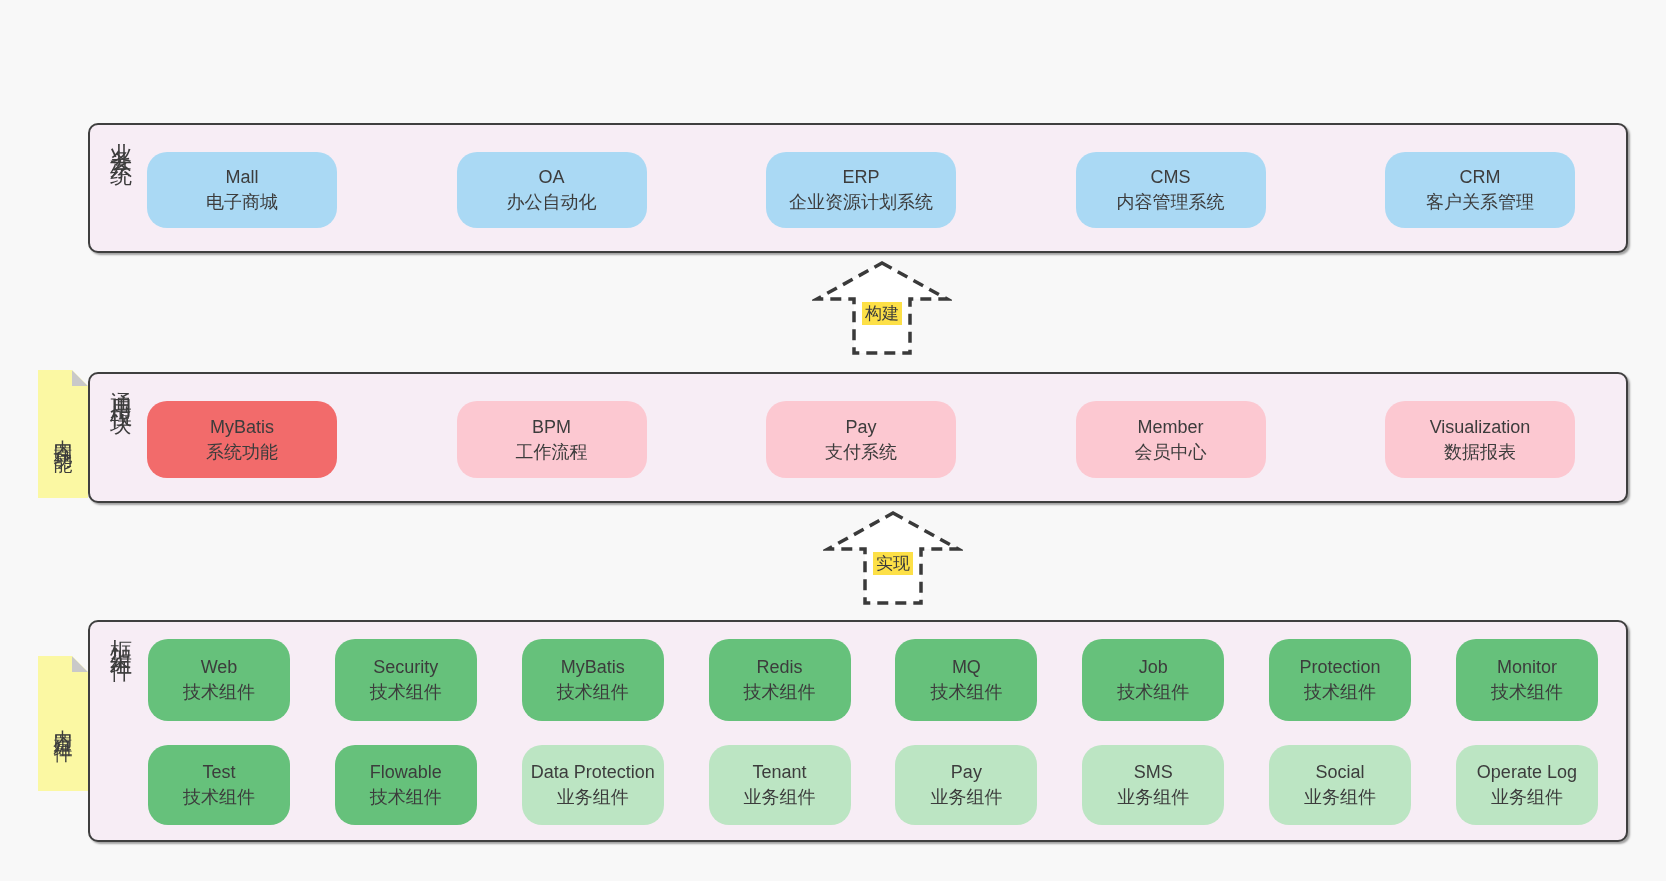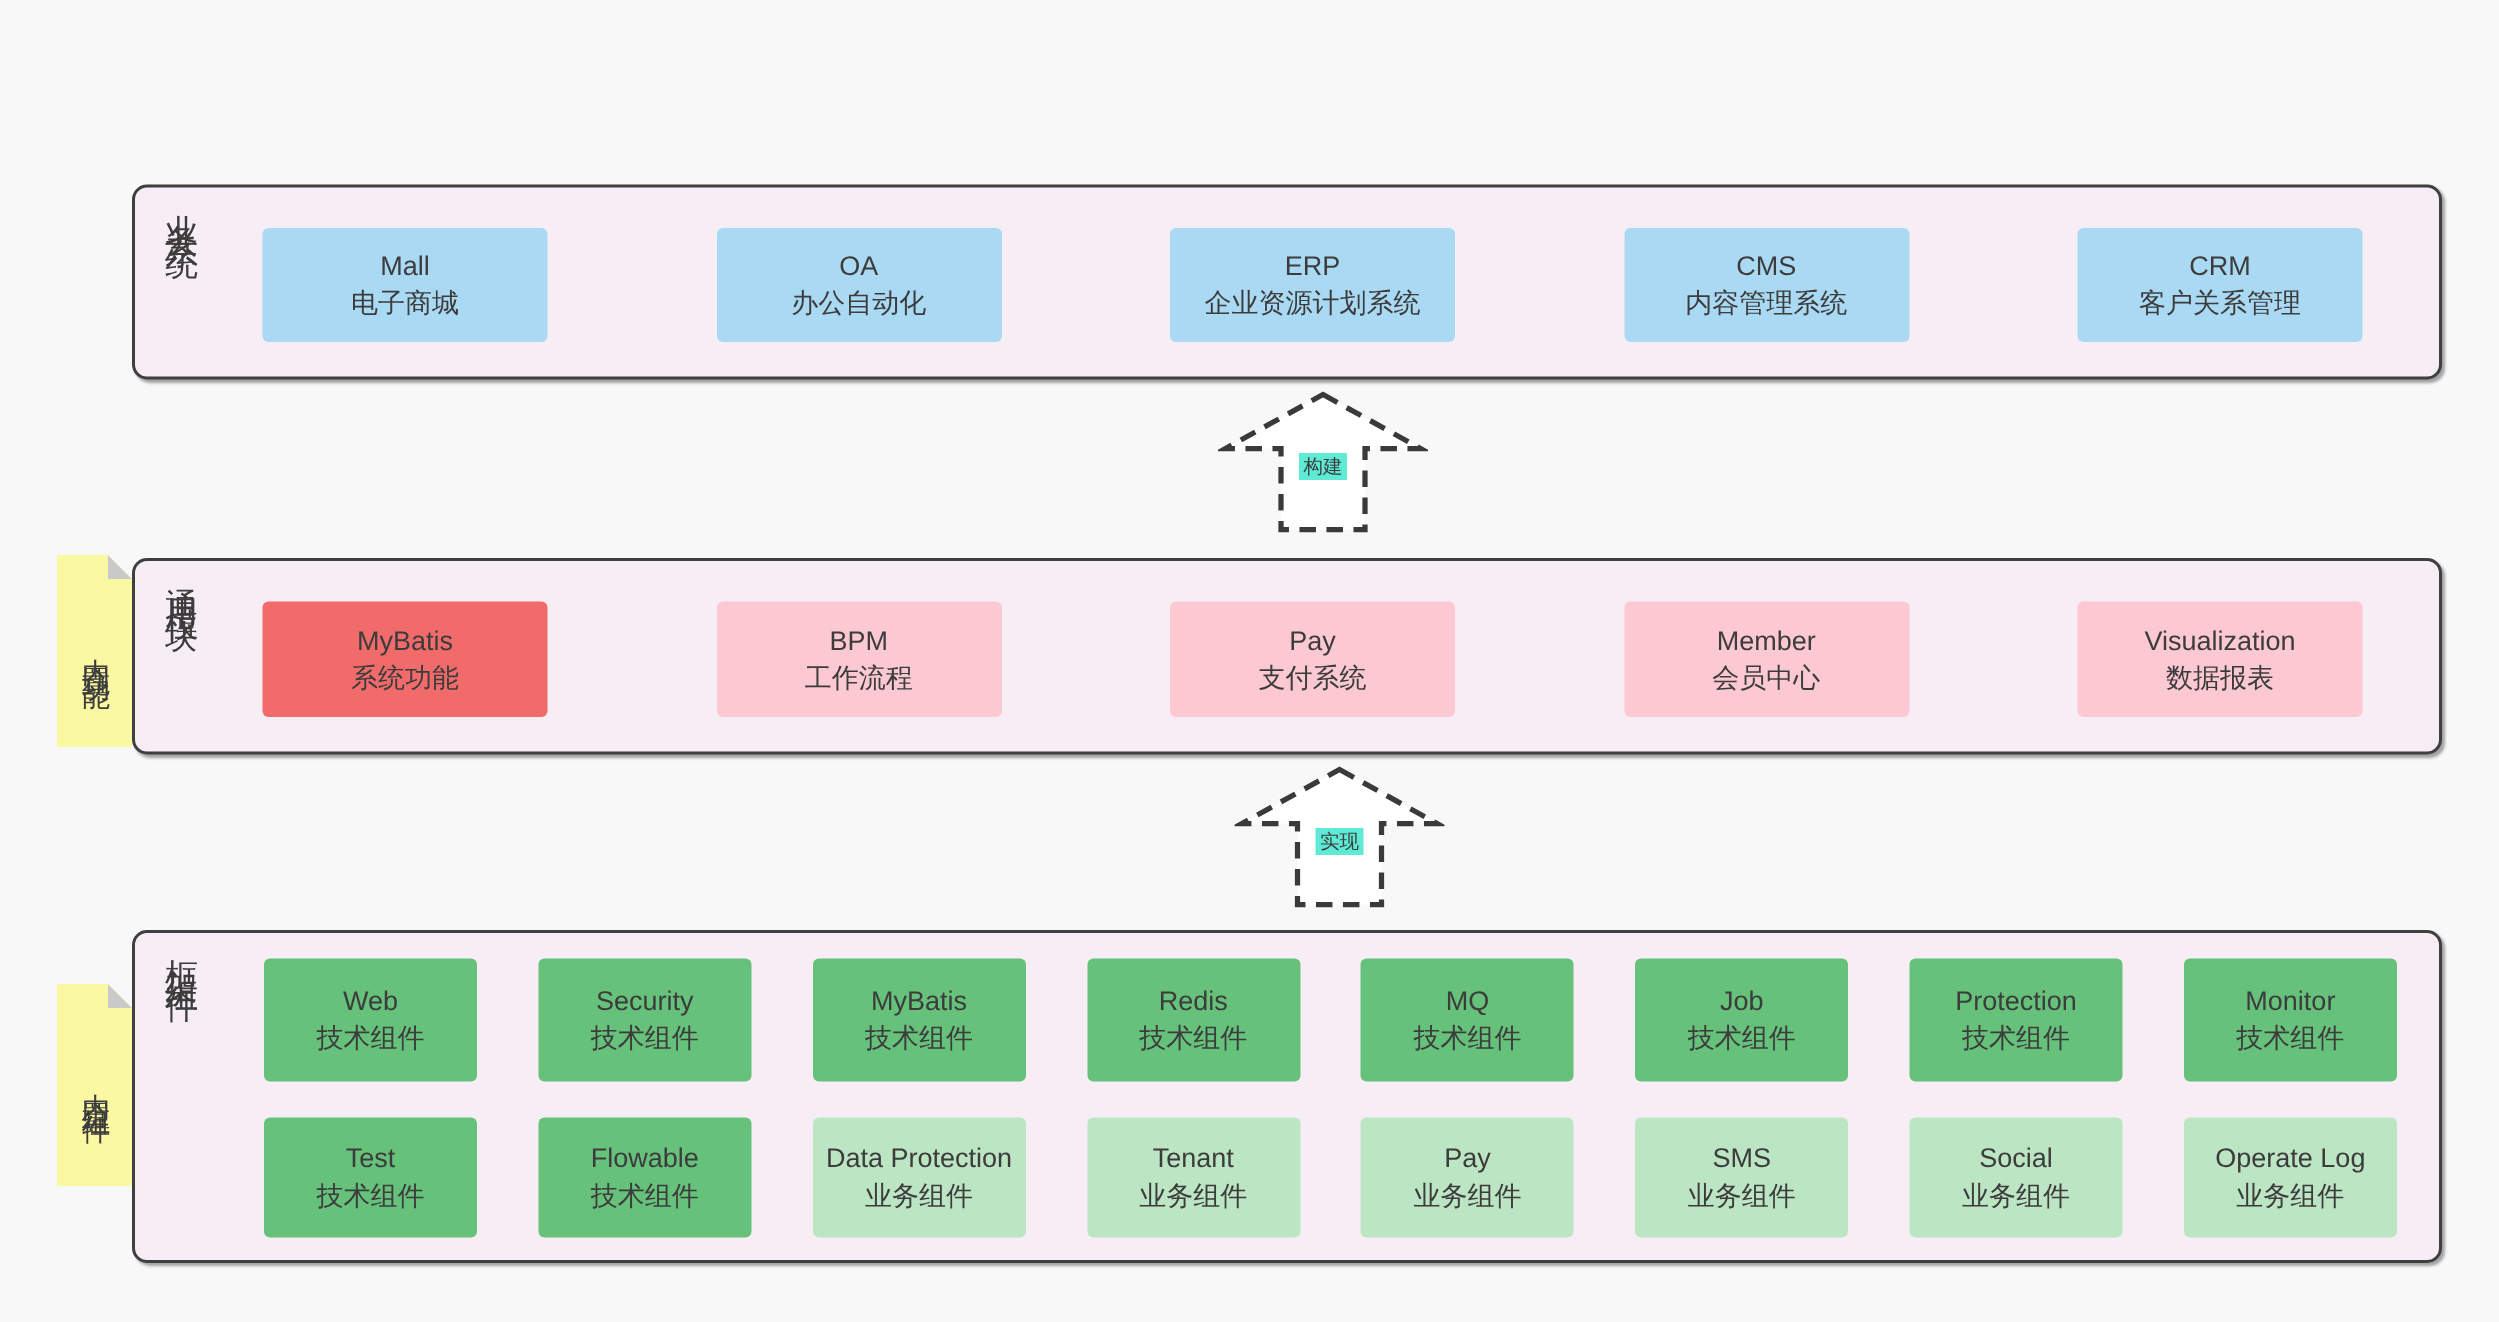--- a/index.html
+++ b/index.html
@@ -26,26 +26,25 @@
     display:flex; align-items:center;
     writing-mode:vertical-rl; text-orientation:upright;
     font-size:22px; letter-spacing:7px;
     color:var(--text);
   }
   .boxes-row {
     position:absolute;
     display:flex; justify-content:space-between; align-items:stretch;
   }
   .box {
-    border-radius:4px;
+    border-radius:20px;
     display:flex; flex-direction:column; align-items:center; justify-content:center;
     text-align:center;
     font-size:18px; line-height:25px;
     padding:4px 8px;
-    margin-left:28px;
   }
   .box .t, .box .s { width:100%; }
   .blue  { background:var(--box-blue); }
   .red   { background:var(--box-red); }
   .pink  { background:var(--box-pink); }
   .gdark { background:var(--box-green-dark); }
   .glight{ background:var(--box-green-light); }
 
   
   .row-wide { left:57px; right:51px; top:27px; bottom:23px; }
@@ -73,23 +72,23 @@
     font-size:19px; letter-spacing:5px; color:var(--text);
   }
   .arrow {
     position:absolute;
     width:140px; height:100px;
   }
   .arrow svg { display:block; width:100%; height:100%; }
   .arrow .alabel {
     position:absolute;
     left:50%; top:44px; transform:translateX(-50%);
-    background:#5eead4;
+    background:#fde047;
     padding:0 3px;
-    font-size:13px; color:var(--text);
+    font-size:17px; color:var(--text);
     white-space:nowrap;
   }
 </style>
 </head>
 <body>
 
 <div class="band" style="top:123px;height:130px;">
   <div class="band-label">业务系统</div>
   <div class="boxes-row row-wide">
     <div class="box blue">

